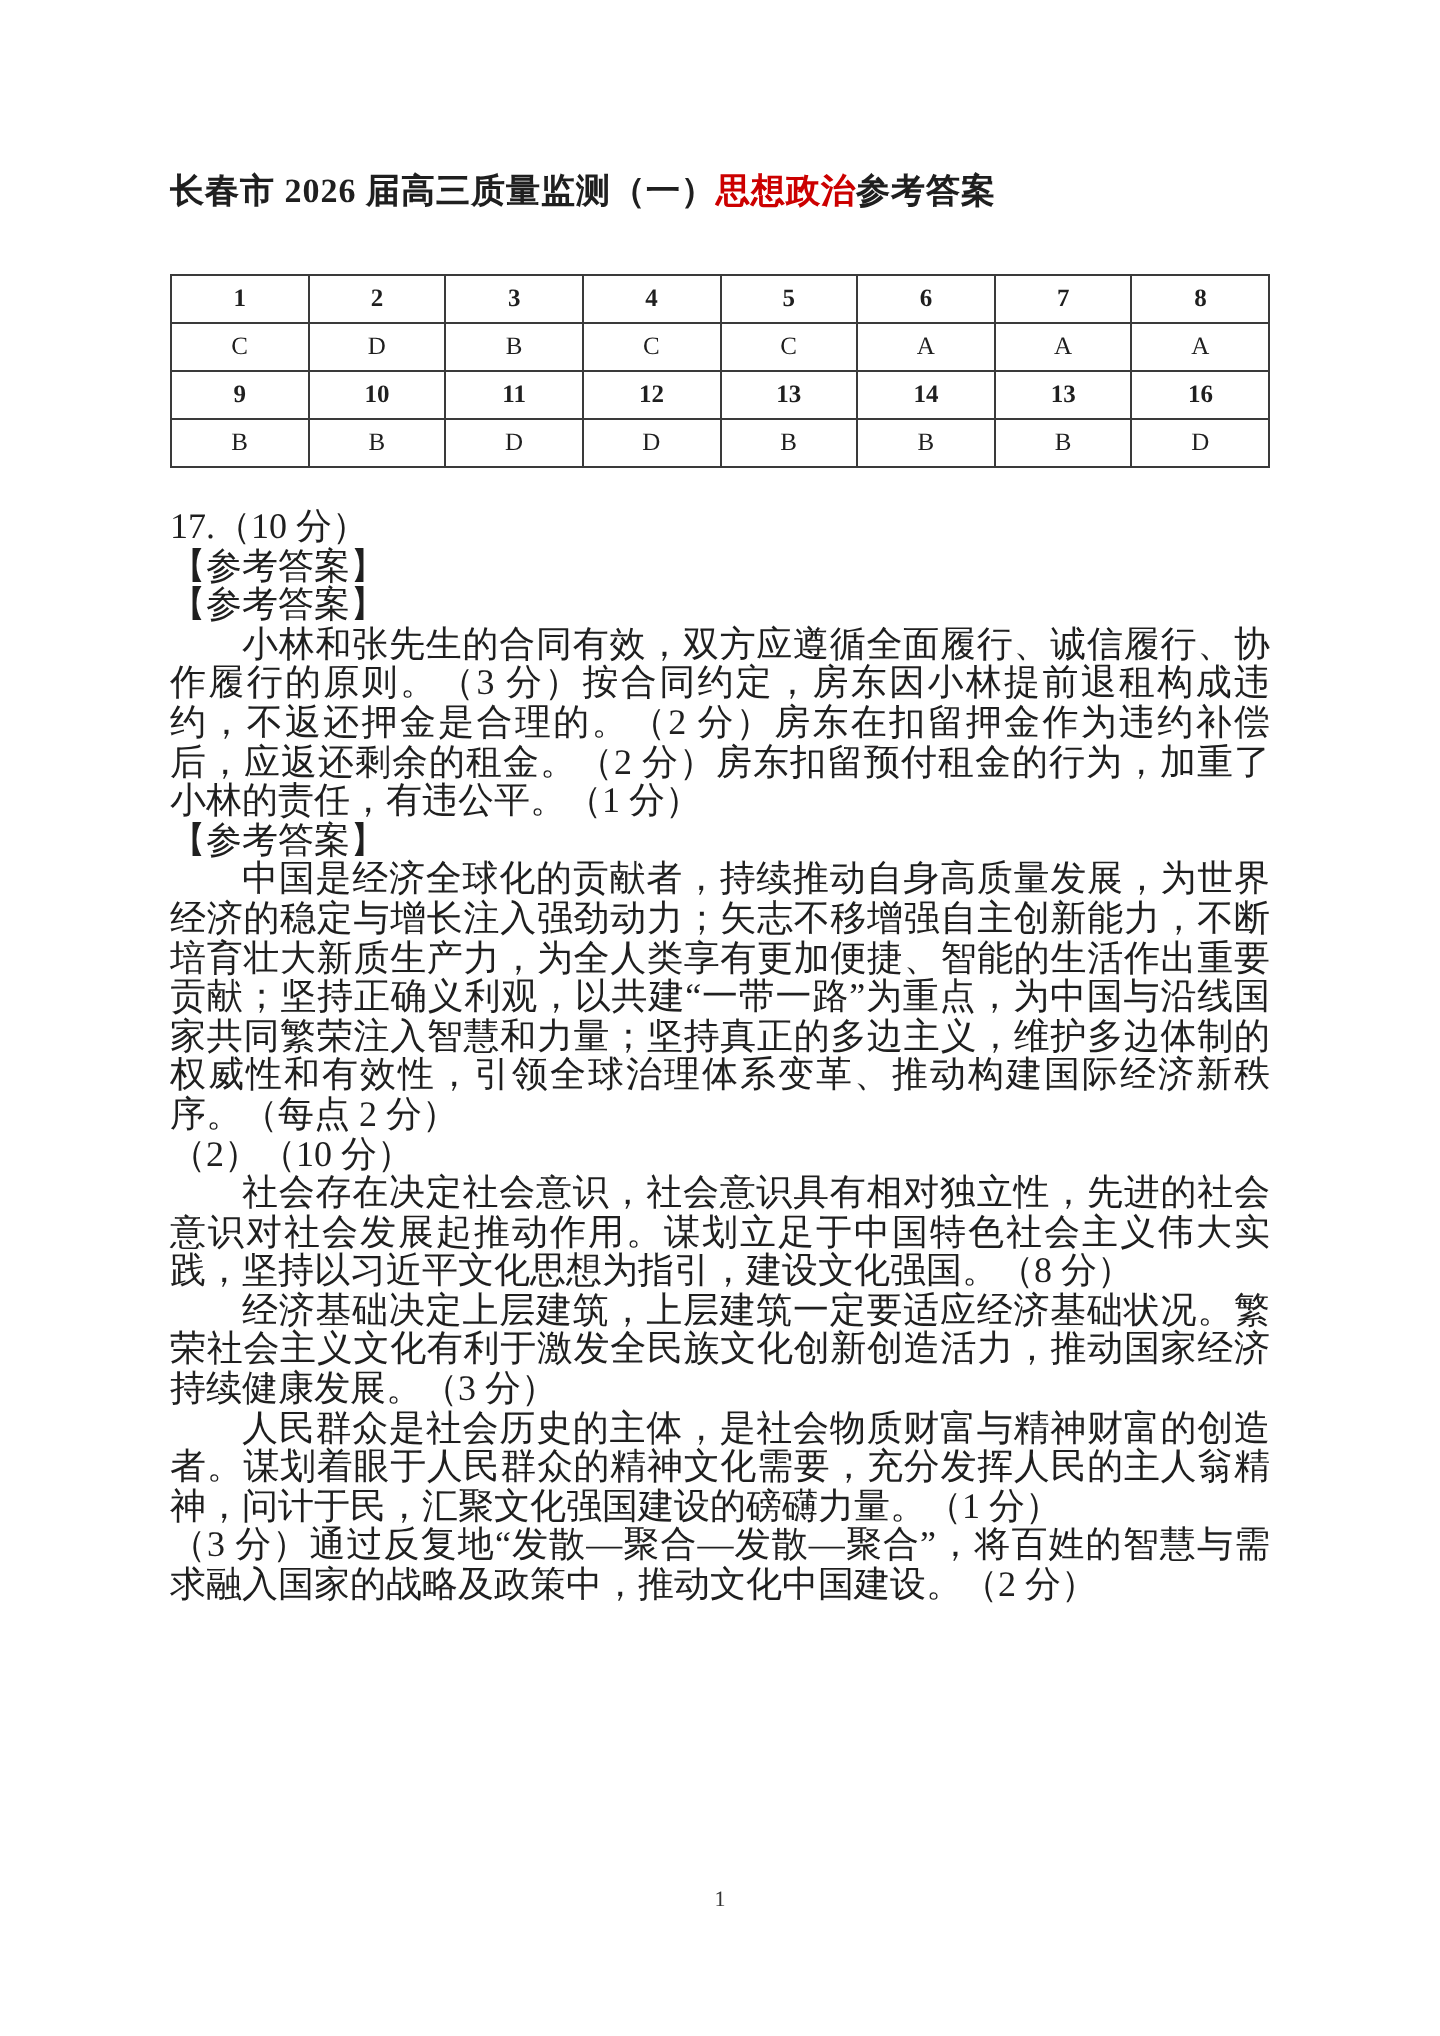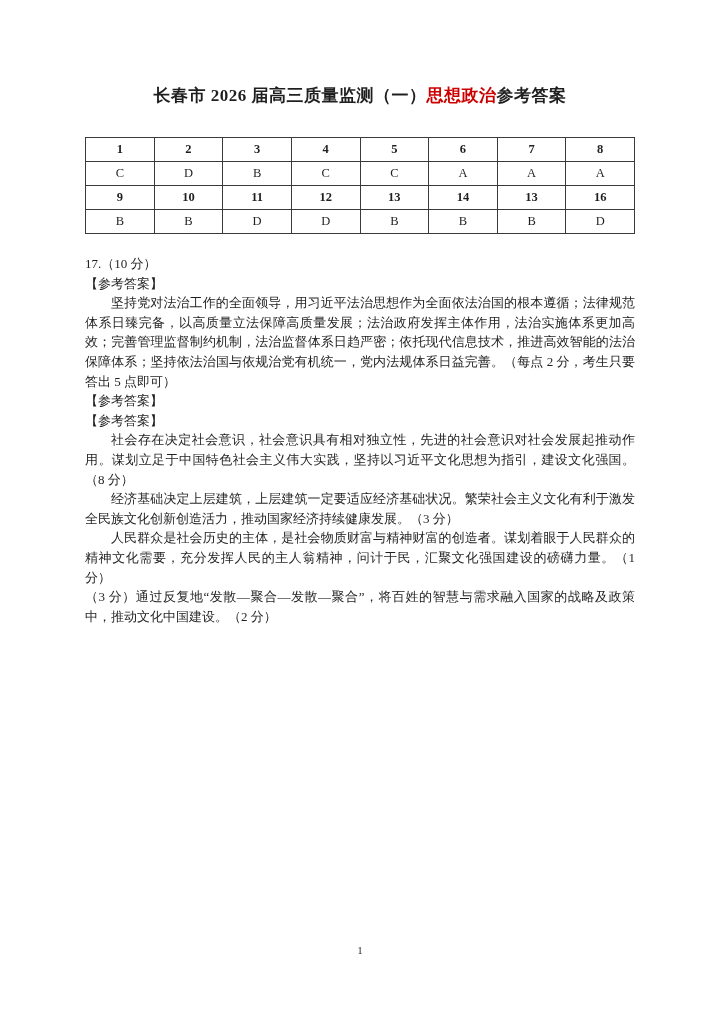--- a/index.html
+++ b/index.html
@@ -13,21 +13,21 @@
     overflow: hidden;
   }
   .page {
     position: absolute;
     top: 0; left: 0;
     width: 720px; height: 1018px;
     padding: 84px 85px 0 85px;
     box-sizing: border-box;
   }
   .title {
-    text-align: center;
+    text-align: left;
     font-size: 17px;
     font-weight: bold;
     letter-spacing: 0.5px;
     margin-bottom: 30px;
     white-space: nowrap;
   }
   .title .red { color: #cc0000; }
   table.answers {
     width: 100%;
     border-collapse: collapse;
@@ -38,21 +38,21 @@
     border: 1px solid #3a3a3a;
     height: 23px;
     text-align: center;
     vertical-align: middle;
     font-size: 12.5px;
     padding: 0;
   }
   tr.num-row td { font-weight: bold; }
   .body p {
     margin: 0;
-    font-size: 13px;
+    font-size: 18px;
     line-height: 19.6px;
     text-align: justify;
     text-justify: inter-ideograph;
   }
   .body p.indent { text-indent: 2em; }
   .page-num {
     position: absolute;
     left: 0;
     top: 944px;
     width: 720px;
@@ -111,23 +111,25 @@
         <td>B</td>
         <td>B</td>
         <td>D</td>
       </tr>
     </tbody>
   </table>
 
   <div class="body">
     <p>17.（10 分）</p>
     <p>【参考答案】</p>
-    <p class="indent">坚持党对法治工作的全面领导，用习近平法治思想作为全面依法治国的根本遵循；法律规范体系日臻完备，以高质量立法保障高质量发展；法治政府发挥主体作用，法治实施体系更加高效；完善管理监督制约机制，法治监督体系日趋严密；依托现代信息技术，推进高效智能的法治保障体系；坚持依法治国与依规治党有机统一，党内法规体系日益完善。（每点 2 分，考生只要答出 5 点即可）</p>
     <p>【参考答案】</p>
+    <p class="indent">小林和张先生的合同有效，双方应遵循全面履行、诚信履行、协作履行的原则。（3 分）按合同约定，房东因小林提前退租构成违约，不返还押金是合理的。（2 分）房东在扣留押金作为违约补偿后，应返还剩余的租金。（2 分）房东扣留预付租金的行为，加重了小林的责任，有违公平。（1 分）</p>
     <p>【参考答案】</p>
+    <p class="indent">中国是经济全球化的贡献者，持续推动自身高质量发展，为世界经济的稳定与增长注入强劲动力；矢志不移增强自主创新能力，不断培育壮大新质生产力，为全人类享有更加便捷、智能的生活作出重要贡献；坚持正确义利观，以共建“一带一路”为重点，为中国与沿线国家共同繁荣注入智慧和力量；坚持真正的多边主义，维护多边体制的权威性和有效性，引领全球治理体系变革、推动构建国际经济新秩序。（每点 2 分）</p>
+    <p>（2）（10 分）</p>
     <p class="indent">社会存在决定社会意识，社会意识具有相对独立性，先进的社会意识对社会发展起推动作用。谋划立足于中国特色社会主义伟大实践，坚持以习近平文化思想为指引，建设文化强国。（8 分）</p>
     <p class="indent">经济基础决定上层建筑，上层建筑一定要适应经济基础状况。繁荣社会主义文化有利于激发全民族文化创新创造活力，推动国家经济持续健康发展。（3 分）</p>
     <p class="indent">人民群众是社会历史的主体，是社会物质财富与精神财富的创造者。谋划着眼于人民群众的精神文化需要，充分发挥人民的主人翁精神，问计于民，汇聚文化强国建设的磅礴力量。（1 分）</p>
     <p>（3 分）通过反复地“发散—聚合—发散—聚合”，将百姓的智慧与需求融入国家的战略及政策中，推动文化中国建设。（2 分）</p>
   </div>
 
 </div>
 
 <div class="page-num">1</div>
 

